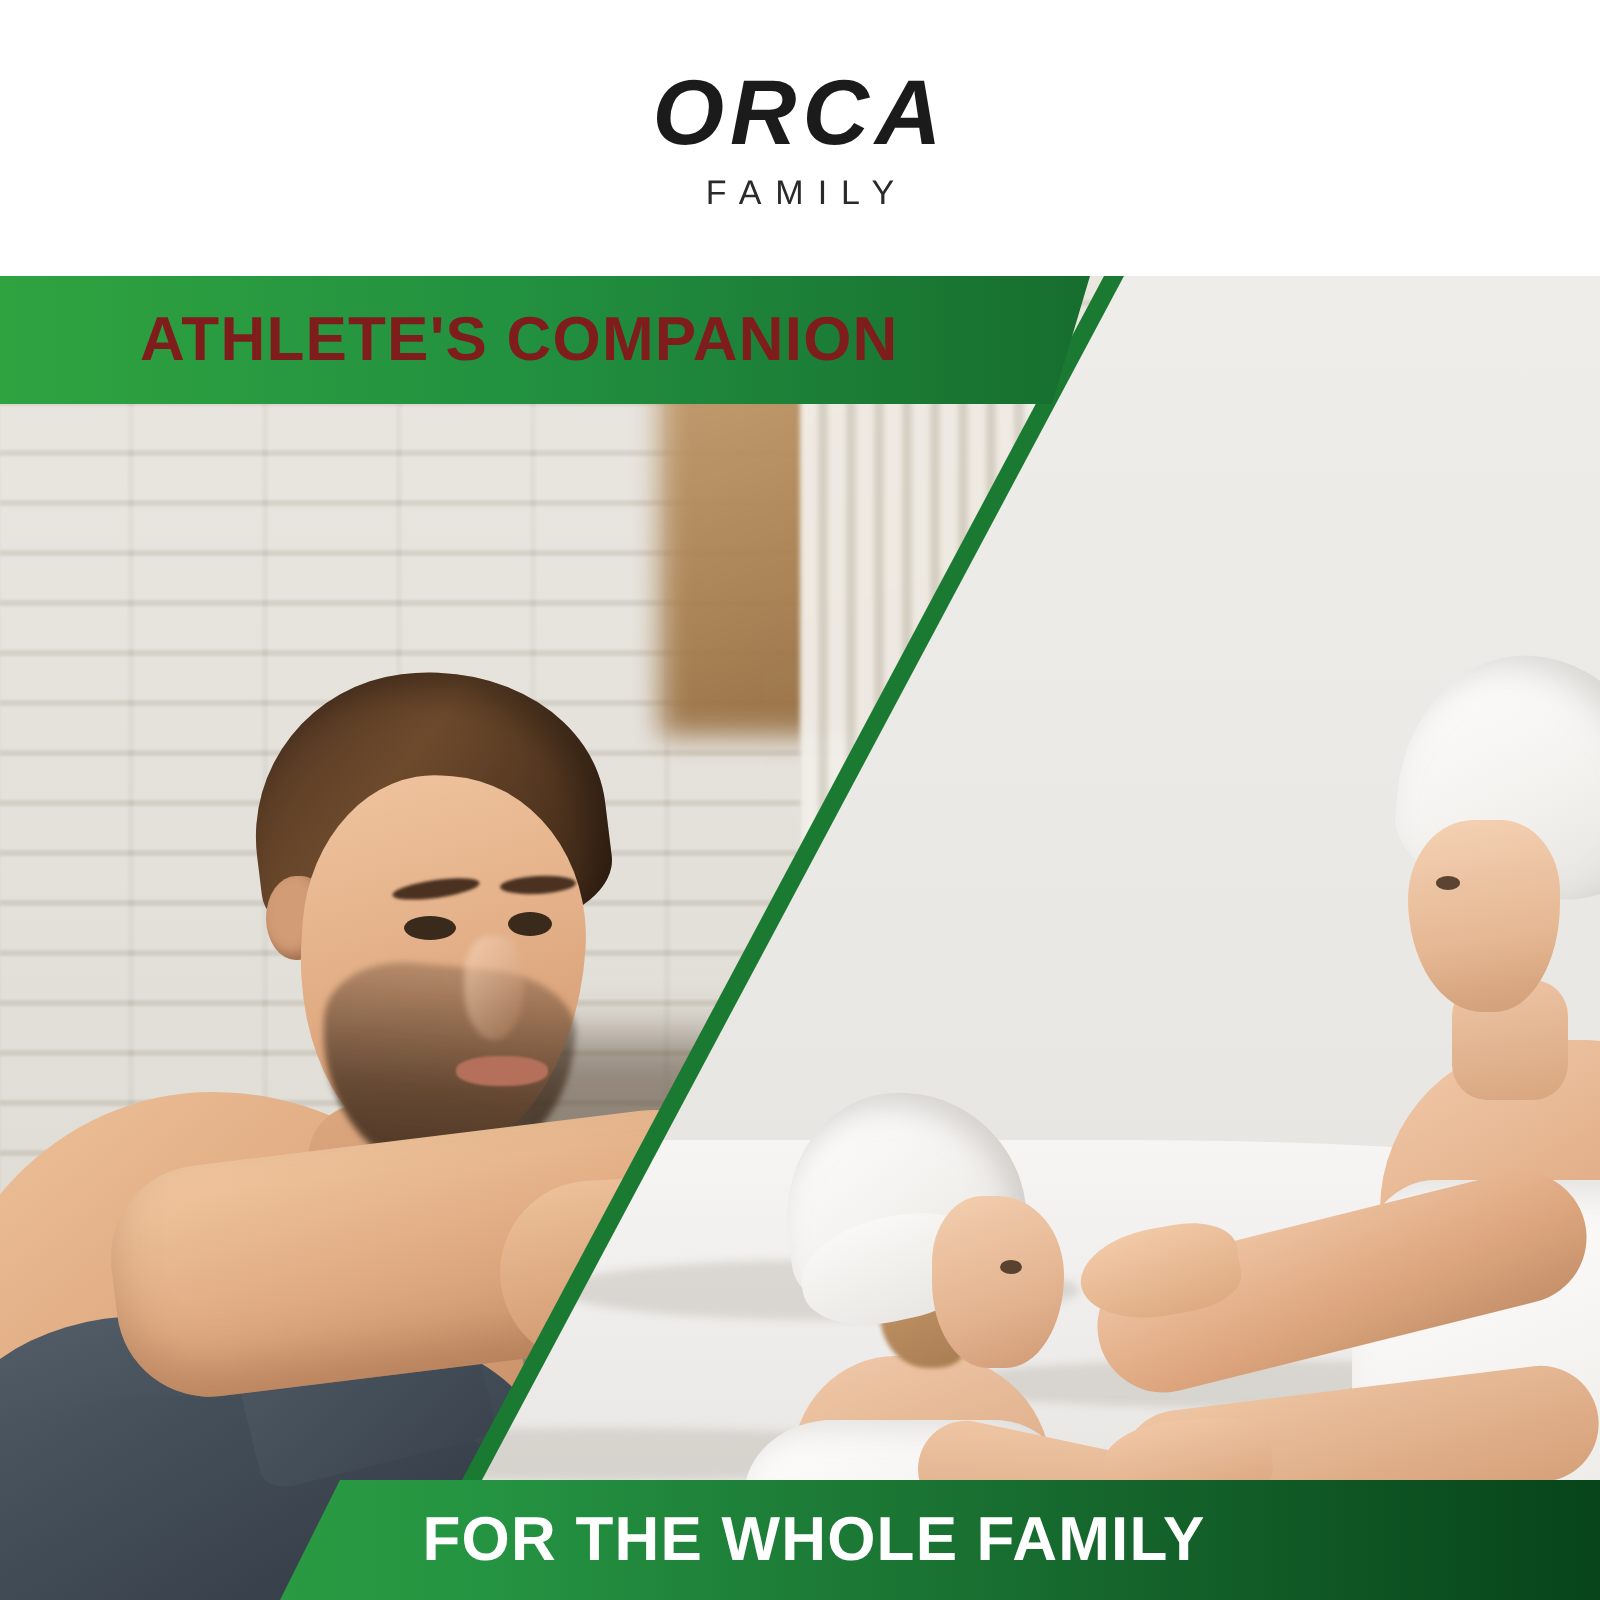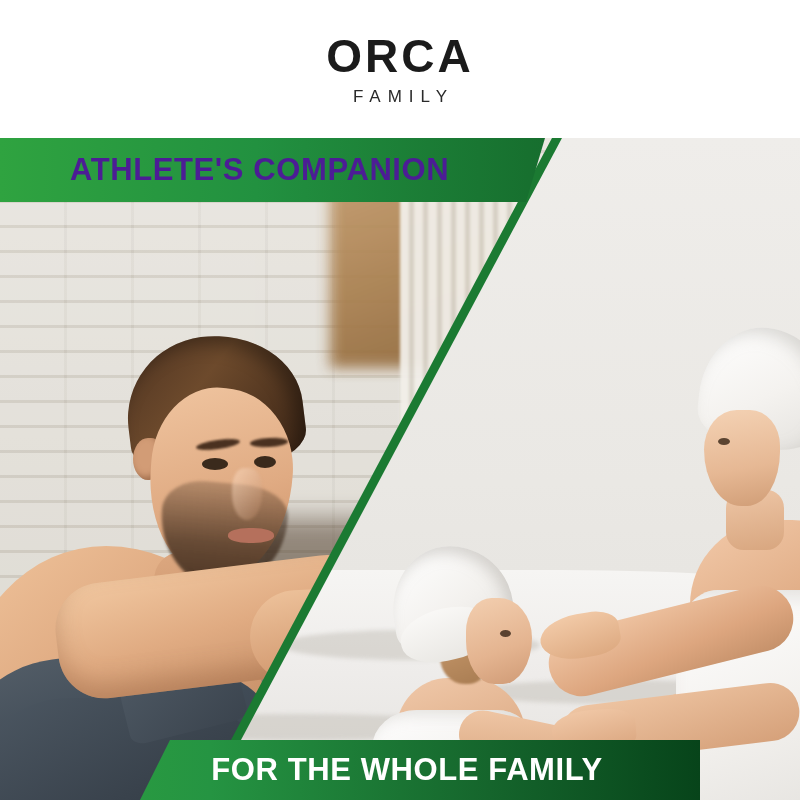--- a/index.html
+++ b/index.html
@@ -33,20 +33,21 @@
     z-index: 40;
   }
   .brand-name {
     font-family: "Liberation Sans", sans-serif;
     font-size: 46px;
     font-weight: 700;
     letter-spacing: 3px;
     color: #1b1b1b;
     line-height: 1;
     margin-bottom: 9px;
+    font-style: italic;
   }
   .brand-sub {
     font-family: "Liberation Sans", sans-serif;
     font-size: 17px;
     font-weight: 400;
     letter-spacing: 7px;
     color: #2a2a2a;
     line-height: 1;
     padding-left: 7px;
   }
@@ -384,32 +385,32 @@
   .banner-top .fill {
     position: absolute; inset: 0;
     background: linear-gradient(90deg, #2FA340 0%, #229140 32%, #17702F 66%, #124F24 100%);
     clip-path: polygon(0 0, 545px 0, 526px 64px, 0 64px);
   }
   .banner-top .label {
     position: absolute;
     left: 70px; top: 0;
     height: 64px;
     display: flex; align-items: center;
-    color: #4c1d95;
+    color: #7f1d1d;
     font-family: "Liberation Sans", sans-serif;
     font-size: 31px;
     font-weight: 700;
     letter-spacing: .6px;
     white-space: nowrap;
   }
 
   .banner-bottom {
     position: absolute;
     left: 0; top: 740px;
-    width: 700px; height: 60px;
+    width: 800px; height: 60px;
     z-index: 50;
     border-radius: 23px;
   }
   .banner-bottom .fill {
     position: absolute; inset: 0;
     background: linear-gradient(90deg, #2FA340 0%, #259442 30%, #15652C 70%, #07441A 100%);
     clip-path: polygon(170px 0, 800px 0, 800px 60px, 140px 60px);
   }
   .banner-bottom .label {
     position: absolute;

